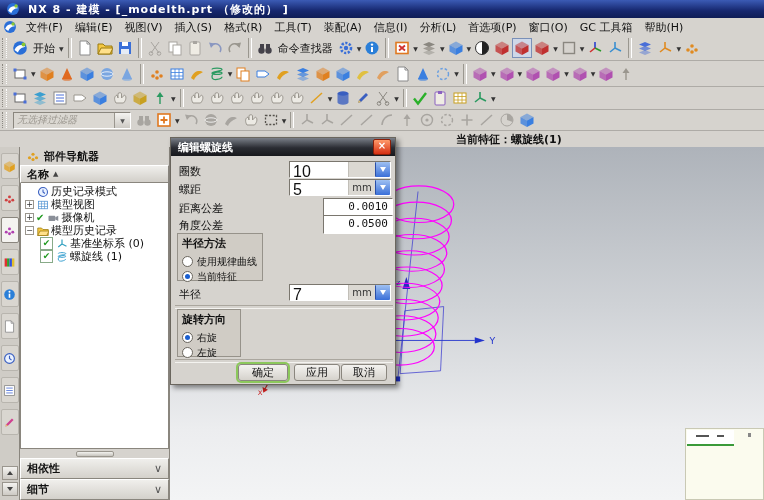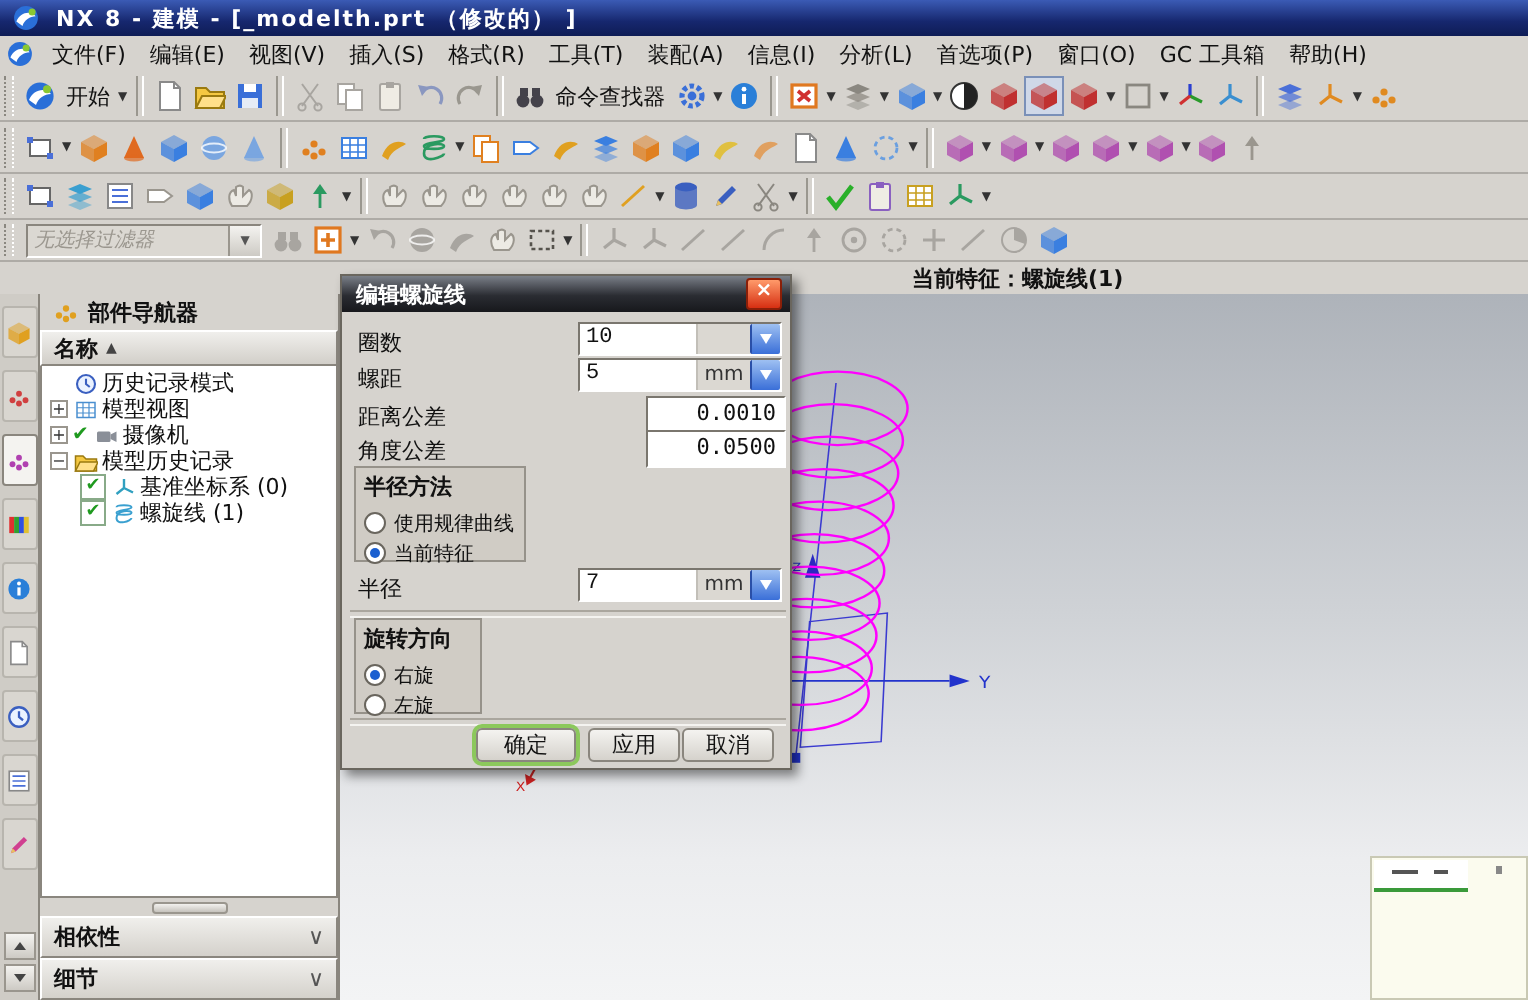--- a/index.html
+++ b/index.html
@@ -80,21 +80,21 @@
   .dialog{position:absolute;left:170px;top:137px;width:226px;height:248px;background:#d6d3ce;
     border:1px solid #6a665e;box-shadow:3px 3px 5px rgba(0,0,0,.45);box-sizing:border-box;z-index:10;}
   .dtitle{height:18px;background:linear-gradient(180deg,#7a7f88,#2a2c32 55%,#17181c);color:#fff;font-weight:bold;
     display:flex;align-items:center;padding:0 4px 0 7px;box-sizing:border-box;}
   .dclose{margin-left:auto;width:16px;height:14px;background:linear-gradient(#ff9a6a,#d62f12);border:1px solid #8a1f08;
     border-radius:2px;color:#fff;font-weight:bold;font-size:10px;line-height:12px;text-align:center;}
   .dbody{position:relative;height:229px;}
   .dlabel{position:absolute;white-space:nowrap;}
   .combo{position:absolute;display:flex;height:17px;width:102px;box-sizing:border-box;
     border:1px solid;border-color:#7a766e #fff #fff #7a766e;background:#fff;}
-  .combo .cv{flex:1;padding:1px 3px;font-family:Liberation Mono, monospace;font-size:11px;}
+  .combo .cv{flex:1;padding:1px 3px;font-family:Liberation Sans, sans-serif;font-size:16px;}
   .combo .cu{width:26px;background:#dbd8d2;border-left:1px solid #c2bfb8;font-size:10px;color:#333;
     display:flex;align-items:center;justify-content:center;}
   .combo .ca{width:14px;background:linear-gradient(#9ec0f2,#3a6fd8);border-left:1px solid #2a4fa8;border-radius:1px;
     display:flex;align-items:center;justify-content:center;}
   .combo .ca i{width:0;height:0;border-left:3.5px solid transparent;border-right:3.5px solid transparent;border-top:5px solid #fff;}
   .num{position:absolute;width:60px;height:15px;background:#fff;border:1px solid;border-color:#7a766e #fff #fff #7a766e;
     text-align:right;padding:1px 4px;font-family:"DejaVu Sans Mono","Liberation Mono",monospace;font-size:11px;box-sizing:content-box;}
   .grp{position:absolute;background:#d0ccc5;border:1px solid #96928a;box-sizing:border-box;padding:2px 0 0 4px;}
   .grp .gt{font-weight:bold;display:block;margin-bottom:3px;}
   .ropt{display:flex;align-items:center;gap:4px;height:15px;font-size:10px;white-space:nowrap;}

